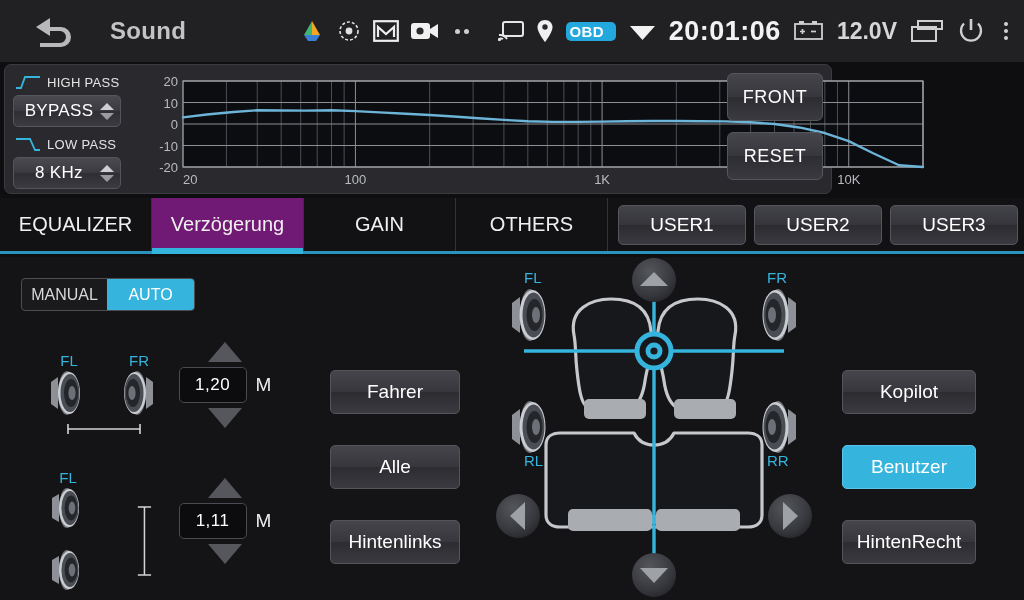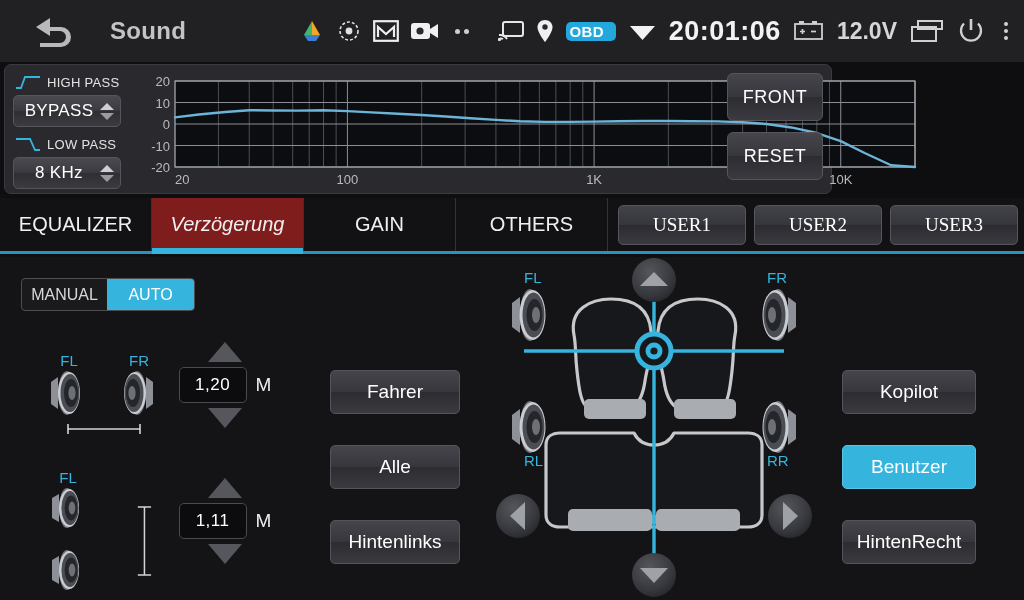--- a/index.html
+++ b/index.html
@@ -47,21 +47,21 @@
     position:relative; width:108px; height:32px; margin:2px 0 6px 0;
     background:linear-gradient(180deg,#4a4a50 0%,#3a3a40 48%,#2e2e33 52%,#3b3b41 100%);
     border:1px solid #55555c; border-radius:5px;
     display:flex; align-items:center;
   }
   .spinner .val { flex:1; text-align:center; font-size:17px; color:#fff; padding-left:6px; letter-spacing:.3px;}
   .spinner .arrows { width:22px; display:flex; flex-direction:column; gap:3px; align-items:center; padding-right:5px;}
   .tri-u { width:0;height:0;border-left:7px solid transparent;border-right:7px solid transparent;border-bottom:7px solid #cfcfd3;}
   .tri-d { width:0;height:0;border-left:7px solid transparent;border-right:7px solid transparent;border-top:7px solid #9a9aa0;}
 
-  .graphwrap { position:absolute; left:132px; top:6px; width:785px; height:118px; }
+  .graphwrap { position:absolute; left:140px; top:6px; width:785px; height:118px; }
   .rbtns { position:absolute; right:8px; top:8px; width:96px; }
   .rbtn {
     width:96px; height:48px; margin-bottom:11px;
     background:linear-gradient(180deg,#45454b 0%,#36363c 50%,#2c2c31 51%,#3a3a40 100%);
     border:1px solid #55555c; border-radius:6px;
     display:flex; align-items:center; justify-content:center;
     font-size:18px; color:#fff; letter-spacing:.5px;
   }
 
   
@@ -70,27 +70,27 @@
     background:#121214;
     border-bottom:3px solid #2a93bd;
   }
   .tabs { display:flex; height:53px; align-items:stretch; }
   .tab {
     display:flex; align-items:center; justify-content:center;
     font-size:20px; color:#f0f0f0; position:relative;
     border-right:1px solid #343438;
   }
   .tab.t0 { width:152px; }
-  .tab.t1 { width:152px; background:#7f1d1d;font-style:italic;}
+  .tab.t1 { width:152px; background:#701a75;}
   .tab.t2 { width:152px; }
   .tab.t3 { width:152px; }
   .tab.active::after {
     content:""; position:absolute; left:0; right:0; bottom:-3px; height:6px; background:#33b4dd;
   }
-  .userbtns { display:flex; align-items:center; gap:8px; padding-left:10px;font-family:Liberation Serif, serif; }
+  .userbtns { display:flex; align-items:center; gap:8px; padding-left:10px; }
   .ubtn {
     width:128px; height:40px;
     background:linear-gradient(180deg,#43434a 0%,#35353b 50%,#2b2b30 51%,#3a3a40 100%);
     border:1px solid #55555c; border-radius:5px;
     display:flex; align-items:center; justify-content:center;
     font-size:19px; color:#fff;
   }
 
   
   .main { position:absolute; left:0; top:257px; width:1024px; height:343px; background:#141417; }

